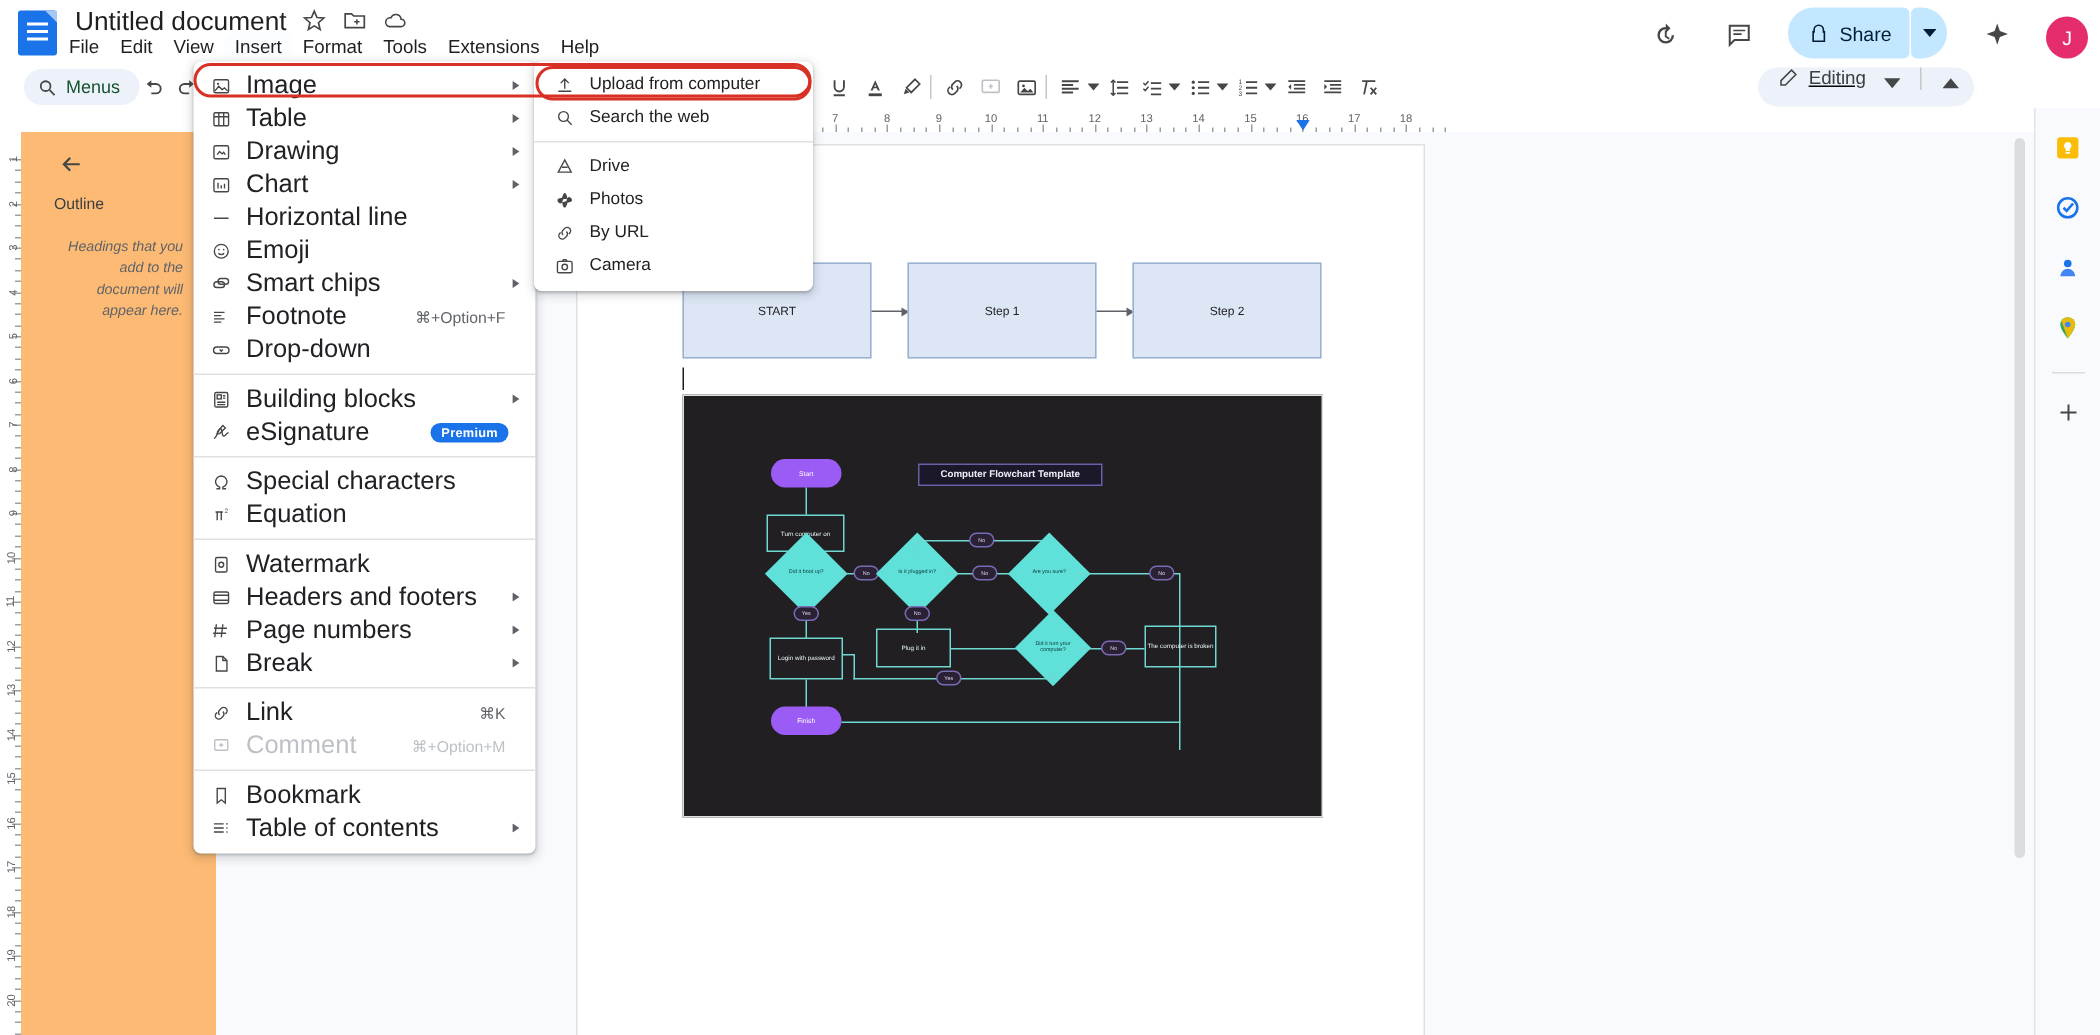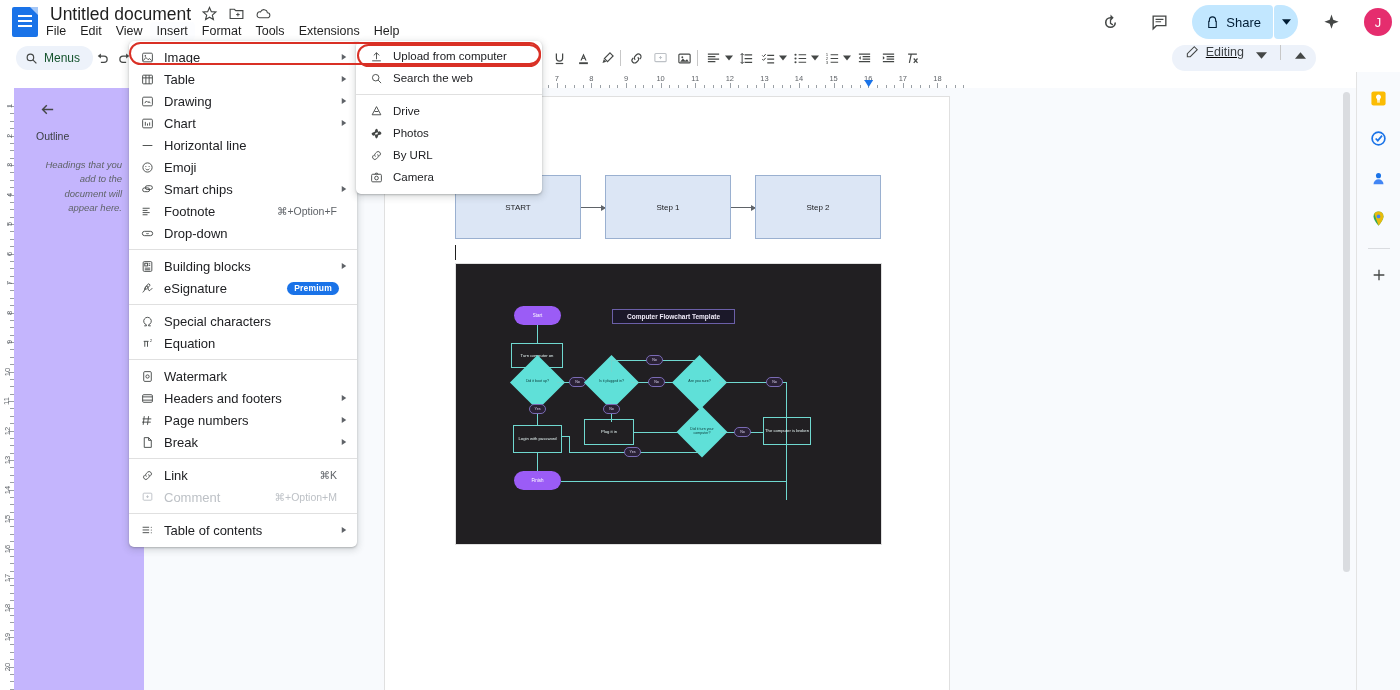--- a/index.html
+++ b/index.html
@@ -18,21 +18,21 @@
   .doc-icon .sheet:after{content:"";position:absolute;left:6px;top:8px;width:14px;height:2px;background:#fff;box-shadow:0 5px 0 #fff,0 10px 0 #fff;}
   .doc-icon .corner{position:absolute;right:0;top:0;width:8px;height:8px;background:#a6c8f7;clip-path:polygon(0 0,100% 100%,100% 0);}
   .title-row { position:absolute; left:50px; top:4px; display:flex; align-items:flex-start; gap:9px; }
   .doc-title { font-size:17.5px; color:#1f1f1f; letter-spacing:0; }
   .hicon { width:18px; height:18px; color:#444746; display:inline-flex; align-items:center; justify-content:center; cursor:pointer;}
   .hicon svg{width:17px;height:17px;fill:currentColor;}
   .menubar { position:absolute; left:39px; top:22px; display:flex; gap:0; }
   .menu-item { font-size:12.5px; color:#1f1f1f; padding:2px 7px; border-radius:4px; cursor:pointer; }
   .menu-item.active { background:#e8f0fe22; }
 
-  .hdr-right { position:absolute; right:8px; top:5px; display:flex; align-items:center; gap:17px; }
+  .hdr-right { position:absolute; right:8px; top:5px; display:flex; align-items:flex-end; gap:17px; }
   .rbtn { width:32px; height:32px; border-radius:50%; display:flex; align-items:center; justify-content:center; color:#444746; cursor:pointer;}
   .rbtn svg{width:19px;height:19px;fill:currentColor;}
   .share-btn { height:34px; background:#c2e7ff; border-radius:17px 4px 4px 17px; display:flex; align-items:center; gap:6px; padding:0 12px 0 13px; cursor:pointer;}
   .share-btn svg{width:15px;height:15px;fill:#001d35;}
   .share-label { font-size:13px; color:#001d35; font-weight:500;}
   .share-caret { height:34px; width:24px; background:#c2e7ff; border-radius:4px 17px 17px 4px; margin-left:1px; display:flex;align-items:center;justify-content:center;cursor:pointer;}
   .avatar { width:28px;height:28px;border-radius:50%;background:#e52d6e;color:#fff;display:flex;align-items:center;justify-content:center;font-size:13px;font-weight:500;cursor:pointer;}
 
   
   .toolbar { position:absolute; left:0; top:42px; width:1400px; height:30px; }
@@ -55,21 +55,21 @@
   .ruler-h { position:absolute; left:385px; top:72px; width:565px; height:16px; background:#fff;}
   .ruler-h .tickwrap{position:relative;width:100%;height:16px;}
   .rtick{position:absolute;bottom:0;width:1px;background:#9aa0a6;}
   .rnum{position:absolute;bottom:5px;font-size:7.5px;color:#5f6368;transform:translateX(-50%);}
   .ruler-v { position:absolute; left:0px; top:88px; width:14px; height:602px; background:#fff;}
   .vtick{position:absolute;right:0;height:1px;background:#9aa0a6;}
   .vnum{position:absolute;right:3px;font-size:7.5px;color:#5f6368;transform:translateY(-50%) rotate(-90deg);transform-origin:center;}
   .ruler-marker{position:absolute;bottom:1px;width:9px;height:7px;background:#1a73e8;clip-path:polygon(0 0,100% 0,50% 100%);}
 
   
-  .outline { position:absolute; left:14px; top:88px; width:130px; height:602px; background:#c4b5fd; }
+  .outline { position:absolute; left:14px; top:88px; width:130px; height:602px; background:#fdba74; }
   .outline-back { margin:10px 0 0 22px; width:22px;height:22px;display:flex;align-items:center;justify-content:center;color:#444746;cursor:pointer;}
   .outline-back svg{width:17px;height:17px;fill:currentColor;}
   .outline-title { margin:10px 0 0 22px; font-size:10.5px; color:#3c4043;}
   .outline-empty { margin:16px 22px 0 22px; font-size:9.5px; color:#5f6368; font-style:italic; line-height:1.5;text-align:right;}
 
   
   .canvas { position:absolute; left:144px; top:88px; width:1212px; height:602px; background:#f8fafd; overflow:hidden;}
   .page { position:absolute; left:241px; top:9px; width:564px; height:800px; background:#fff; box-shadow:0 0 0 1px #e0e0e0;}
   .doc-scroll { position:absolute; right:6px; top:4px; width:7px; height:480px; background:#dadce0; border-radius:4px;}
 
@@ -93,21 +93,21 @@
   .sidepanel { position:absolute; right:0; top:72px; width:44px; height:618px; background:#f8fafd; border-left:1px solid #e3e3e3;}
   .sp-icon { width:28px;height:28px;margin:12px auto 0 auto; display:flex;align-items:center;justify-content:center;cursor:pointer;}
   .sp-divider{width:22px;height:1px;background:#dadce0;margin:16px auto 0 auto;}
 
   
   .imenu { position:absolute; left:129px; top:41px; width:228px; background:#fff; border-radius:5px;
            box-shadow:0 2px 6px 2px rgba(60,64,67,.15),0 1px 2px rgba(60,64,67,.3); padding:0 0 6px 0; z-index:50;}
   .mrow { position:relative; height:22px; display:flex; align-items:center; padding:0 9px 0 10px; cursor:pointer;}
   .mrow .mi { width:17px; height:17px; display:flex;align-items:center;justify-content:center;color:#444746;flex:0 0 17px;}
   .mrow .mi svg{width:13px;height:13px;fill:currentColor;}
-  .mrow .mlabel { font-size:13px; color:#202124; margin-left:8px; flex:1;}
+  .mrow .mlabel { font-size:17px; color:#202124; margin-left:8px; flex:1;}
   .mrow .mshort { font-size:10.5px; color:#5f6368; margin-right:2px;}
   .mrow .marrow { width:9px;height:9px;display:flex;align-items:center;justify-content:center;}
   .mrow .marrow svg{width:6px;height:6px;fill:#5f6368;}
   .mrow.disabled .mlabel,.mrow.disabled .mshort{color:#bdc1c6;}
   .mrow.disabled .mi{color:#bdc1c6;}
   .mdiv { height:1px; background:#e0e0e0; margin:5px 0;}
   .mspacer{height:5px;}
   .badge { background:#1a73e8; color:#fff; font-size:8.5px; font-weight:bold; border-radius:8px; padding:1.5px 7px; letter-spacing:.2px;}
   .highlight-ring { position:absolute; border:2.2px solid #d93025; border-radius:22px; pointer-events:none; z-index:70;}
 
@@ -877,20 +877,29 @@
           </svg>
         </span>
         <span class="mlabel">Comment</span>
         <span class="mshort">⌘+Option+M</span>
         <span class="marrow"></span>
       </div>
       <div class="mdiv"></div>
       <div class="mrow">
         <span class="mi">
           <svg viewBox="0 0 24 24">
+            <path d="M7 3h10v18l-5-4-5 4z" fill="none" stroke="currentColor" stroke-width="1.7"></path>
+          </svg>
+        </span>
+        <span class="mlabel">Bookmark</span>
+        <span class="marrow"></span>
+      </div>
+      <div class="mrow">
+        <span class="mi">
+          <svg viewBox="0 0 24 24">
             <path d="M3 6h12M3 11h12M3 16h12" fill="none" stroke="currentColor" stroke-width="1.7"></path>
             <circle cx="19" cy="6" r="1" fill="currentColor"></circle>
             <circle cx="19" cy="11" r="1" fill="currentColor"></circle>
             <circle cx="19" cy="16" r="1" fill="currentColor"></circle>
           </svg>
         </span>
         <span class="mlabel">Table of contents</span>
         <span class="marrow">
           <svg viewBox="0 0 6 8">
             <path d="M0 0l6 4-6 4z"></path>

